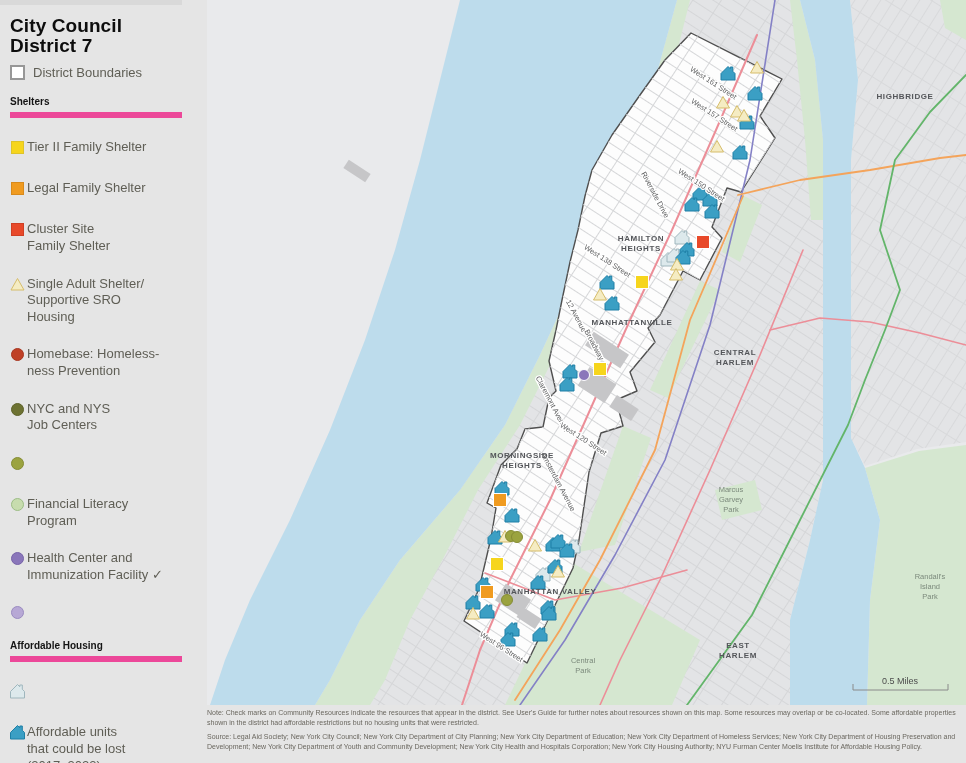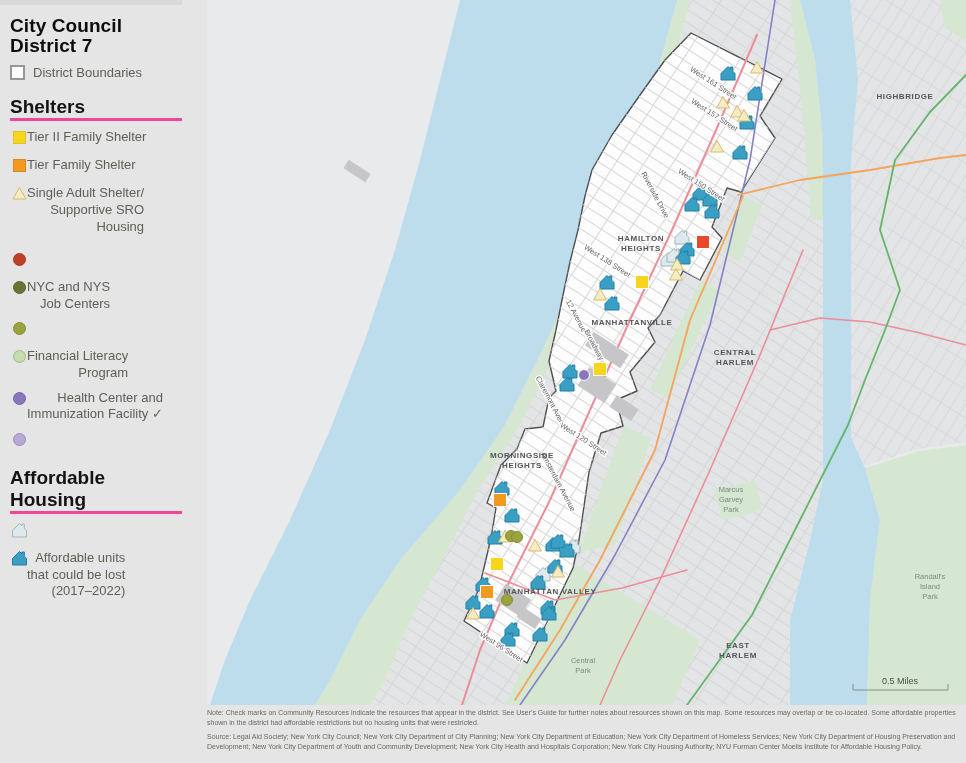--- a/index.html
+++ b/index.html
@@ -6,23 +6,23 @@
   #page{position:relative;width:966px;height:763px;background:#e5e5e5;overflow:hidden;
         font-family:"Liberation Sans",sans-serif;}
   #topbar{position:absolute;left:0;top:0;width:182px;height:5px;background:#d9d9d9;}
   
   #sidebar{position:absolute;left:10px;top:16px;width:172px;}
   #title{font-size:19px;font-weight:800;color:#0d0d0d;line-height:1.06;letter-spacing:.1px;}
   #boundaries-row{display:flex;align-items:flex-start;margin-top:9px;margin-bottom:4px;}
   #boundaries-icon{width:11px;height:11px;border:2px solid #979797;background:#fff;flex:0 0 auto;}
   #boundaries-label{margin-left:8px;font-size:13px;color:#5f5e55;}
   .sec{margin-top:16px;}
-  .sec h2{font-size:19px;font-weight:800;color:#141414;margin:0 0 5px 0;
-          border-bottom:3px solid #ec4899;}
-  .item{display:flex;align-items:flex-start;margin-top:8px;text-align:right;}
+  .sec h2{font-size:10px;font-weight:800;color:#141414;margin:0 0 5px 0;padding-bottom:5px;
+          border-bottom:6px solid #ec4899;}
+  .item{display:flex;align-items:flex-start;margin-top:21px;}
   .item .ic{flex:0 0 17px;padding-top:1px;}
   .item .lb{font-size:13px;color:#5f5e55;line-height:1.28;white-space:pre-line;}
   
   #map-wrap{position:absolute;left:207px;top:0;width:759px;height:705px;}
   
   #notes{position:absolute;left:207px;top:708px;width:752px;color:#6a675f;}
   #notes p{margin:0 0 5px 0;font-size:7px;line-height:1.38;}
 </style>
 </head>
 <body>
@@ -45,36 +45,45 @@
           <div class="item">
             <span class="ic"><svg width="15" height="15" viewBox="0 0 15 15">
                 <rect x="1.5" y="1.5" width="12" height="12" fill="#f6d51c" stroke="#dec32a" stroke-width="1"></rect>
               </svg></span>
             <span class="lb">Tier II Family Shelter</span>
           </div>
           <div class="item">
             <span class="ic"><svg width="15" height="15" viewBox="0 0 15 15">
                 <rect x="1.5" y="1.5" width="12" height="12" fill="#f09b20" stroke="#d88a1c" stroke-width="1"></rect>
               </svg></span>
-            <span class="lb">Tier Family Shelter</span>
+            <span class="lb">Legal Family Shelter</span>
+          </div>
+          <div class="item">
+            <span class="ic"><svg width="15" height="15" viewBox="0 0 15 15">
+                <rect x="1.5" y="1.5" width="12" height="12" fill="#e8492a" stroke="#cf3f24" stroke-width="1"></rect>
+              </svg></span>
+            <span class="lb">Cluster Site
+Family Shelter</span>
           </div>
           <div class="item">
             <span class="ic"><svg width="15" height="15" viewBox="0 0 15 15">
                 <path d="M7.5 1.5 L14 13 H1 Z" fill="#f5ecc3" stroke="#d6bd6b" stroke-width="1"></path>
               </svg></span>
             <span class="lb">Single Adult Shelter/
 Supportive SRO
 Housing</span>
           </div>
         </div>
         <div class="sec">
           <div class="item">
             <span class="ic"><svg width="15" height="15" viewBox="0 0 15 15">
                 <circle cx="7.5" cy="7.5" r="6" fill="#bf4026" stroke="#a83620" stroke-width="1"></circle>
               </svg></span>
+            <span class="lb">Homebase: Homeless-
+ness Prevention</span>
           </div>
           <div class="item">
             <span class="ic"><svg width="15" height="15" viewBox="0 0 15 15">
                 <circle cx="7.5" cy="7.5" r="6" fill="#6d7232" stroke="#5d6129" stroke-width="1"></circle>
               </svg></span>
             <span class="lb">NYC and NYS
 Job Centers</span>
           </div>
           <div class="item">
             <span class="ic"><svg width="15" height="15" viewBox="0 0 15 15">

